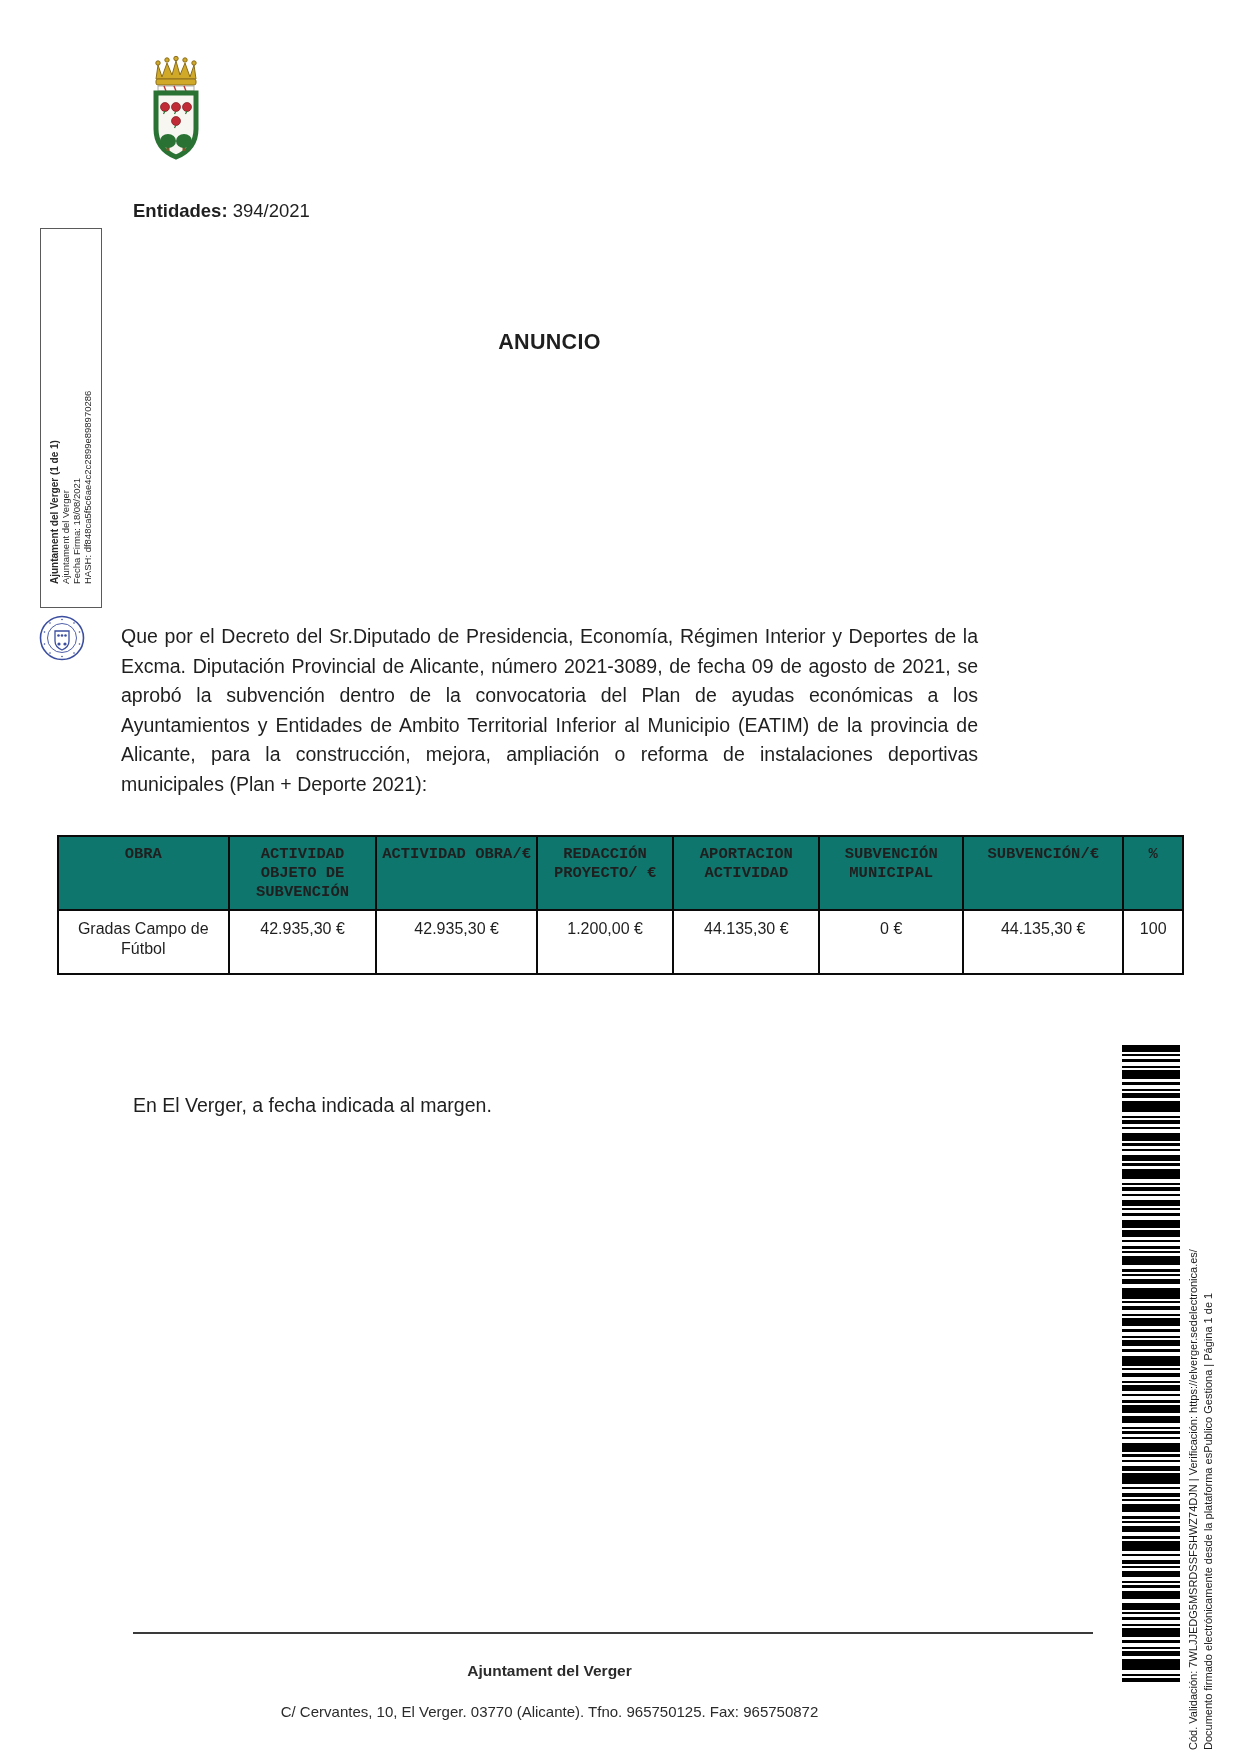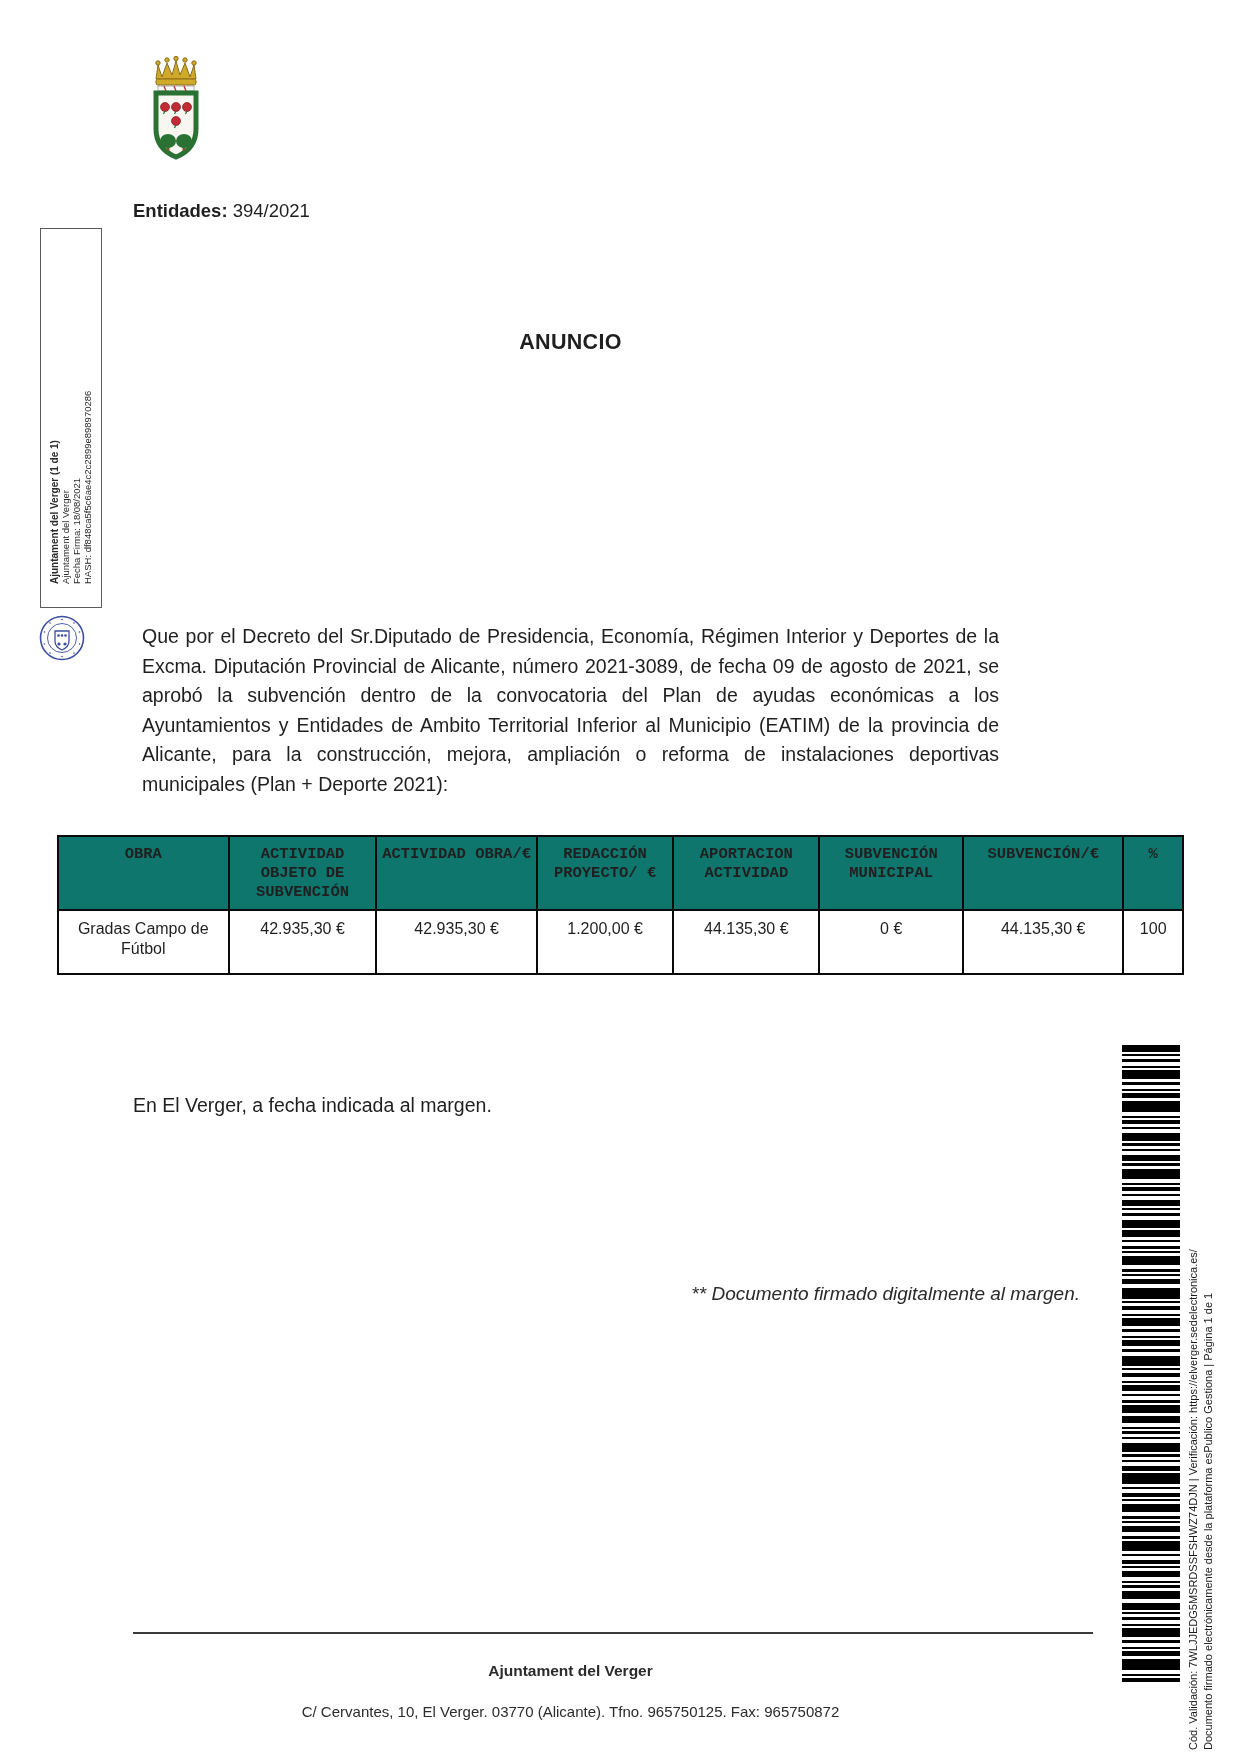--- a/index.html
+++ b/index.html
@@ -21,21 +21,21 @@
     position:absolute; left:8px; top:95px; width:46px; height:260px;
     writing-mode:vertical-rl; transform:rotate(180deg);
     font-size:9.5px; line-height:11px; color:#2a2a2a; white-space:nowrap;
   }
   .sig-rot .b { font-weight:bold; font-size:10px; }
   .stamp { position:absolute; left:38px; top:614px; width:48px; height:48px; }
 
   .expediente { position:absolute; left:133px; top:200px; font-size:18.5px; }
   .expediente .lab { font-weight:bold; }
 
-  .text-col { position:absolute; left:142px; width:857px; }
+  .text-col { position:absolute; left:121px; width:857px; }
   .title   { top:330px; text-align:center; font-weight:bold; font-size:21.5px; letter-spacing:.3px; }
   .heading { top:455px; text-align:center; font-weight:bold; font-size:19px; line-height:27px; }
   .body-par{ top:622px; text-align:justify; font-size:19.5px; line-height:29.5px; }
 
   table.subv {
     position:absolute; left:57px; top:835px; width:1127px;
     border-collapse:collapse; table-layout:fixed;
     font-size:15.5px;
   }
   table.subv th, table.subv td {
@@ -175,21 +175,20 @@
         <td>1.200,00 €</td>
         <td>44.135,30 €</td>
         <td>0 €</td>
         <td>44.135,30 €</td>
         <td>100</td>
       </tr>
     </tbody>
   </table>
 
   <div class="place">En El Verger, a fecha indicada al margen.</div>
-  <div class="note">** Documento firmado digitalmente al margen.</div>
 
   <div class="barcode">
       <div class="bar" style="height: 7px; margin-bottom: 2px;"></div>
       <div class="bar" style="height: 2px; margin-bottom: 3px;"></div>
       <div class="bar" style="height: 3px; margin-bottom: 4px;"></div>
       <div class="bar" style="height: 2px; margin-bottom: 2px;"></div>
       <div class="bar" style="height: 9px; margin-bottom: 3px;"></div>
       <div class="bar" style="height: 3px; margin-bottom: 4px;"></div>
       <div class="bar" style="height: 2px; margin-bottom: 2px;"></div>
       <div class="bar" style="height: 5px; margin-bottom: 3px;"></div>

